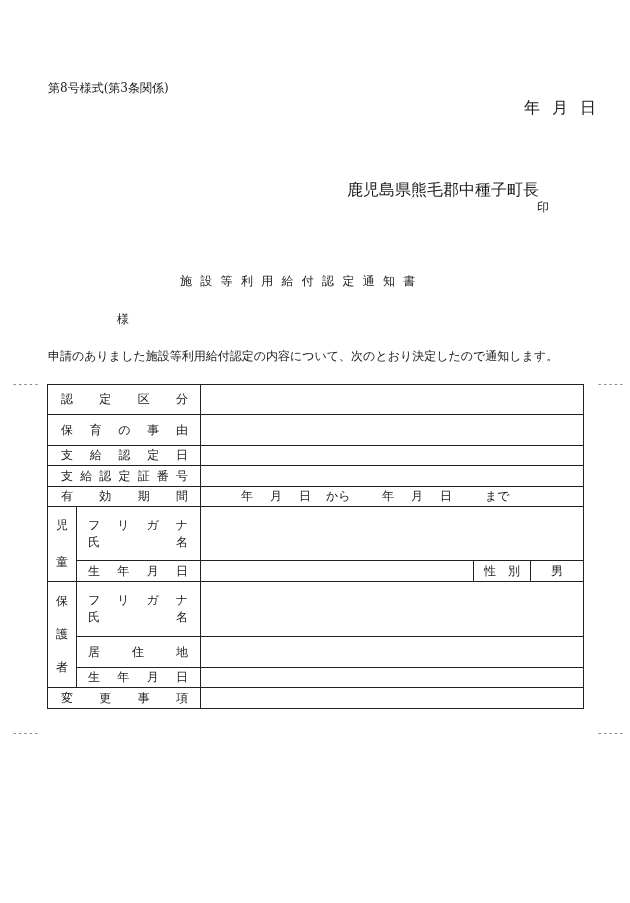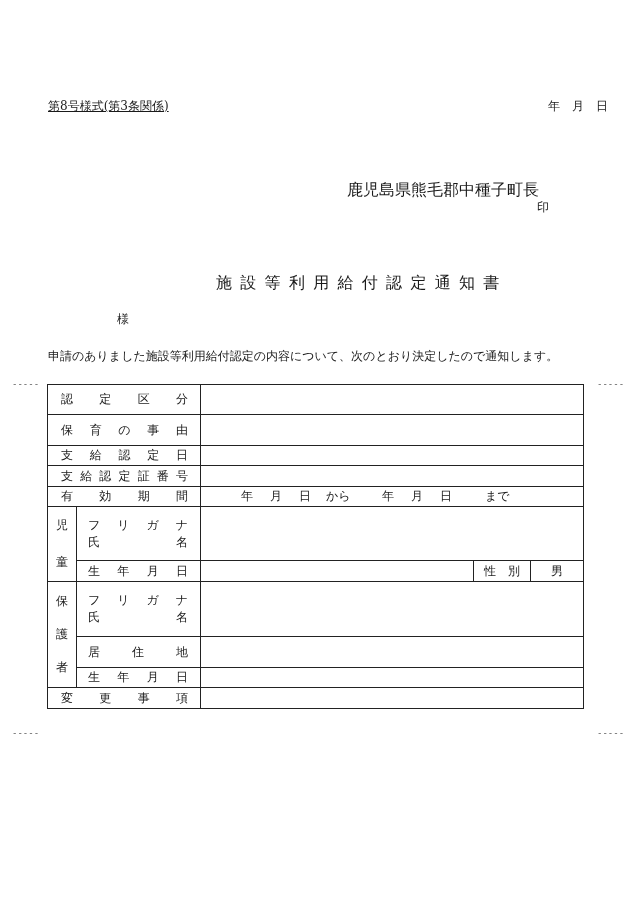--- a/index.html
+++ b/index.html
@@ -2,27 +2,27 @@
 <html><head>
 <meta charset="utf-8">
 <style>
   html, body { margin: 0; padding: 0; }
   body {
     width: 630px; height: 903px; background: #ffffff; position: relative;
     font-family: "DejaVu Serif", "Liberation Serif", serif; color: #1a1a1a;
     font-size: 12px; overflow: hidden;
   }
   .abs { position: absolute; white-space: nowrap; line-height: 1; }
-  .form-no { left: 48px; top: 100px; font-size: 12px; text-decoration: underline; }
-  .date { left: 548px; top: 100px; font-size: 12px; word-spacing: 0; }
+  .form-no { left: 48px; top: 82px; font-size: 12px; }
+  .date { left: 524px; top: 100px; font-size: 16px; word-spacing: 0; }
   .date span { margin-right: 12px; }
   .date span:last-child { margin-right: 0; }
   .issuer { left: 347px; top: 182px; font-size: 16px; }
   .seal { left: 537px; top: 201px; font-size: 12px; }
-  .title { left: 180px; top: 275px; font-size: 16px; letter-spacing: 8.3px; margin-left: 36px; }
+  .title { left: 180px; top: 275px; font-size: 12px; letter-spacing: 8.3px; }
   .sama { left: 117px; top: 313px; font-size: 12px; }
   .body-text { left: 48px; top: 350px; font-size: 12px; }
   .cut { font-family: "DejaVu Sans Mono", monospace; font-size: 9px; color: #555; letter-spacing: 0px; }
   .cut-tl { left: 12px; top: 380px; }
   .cut-tr { left: 597px; top: 380px; }
   .cut-bl { left: 12px; top: 729px; }
   .cut-br { left: 597px; top: 729px; }
 
   table.form {
     position: absolute; left: 47px; top: 384px; width: 537px;

